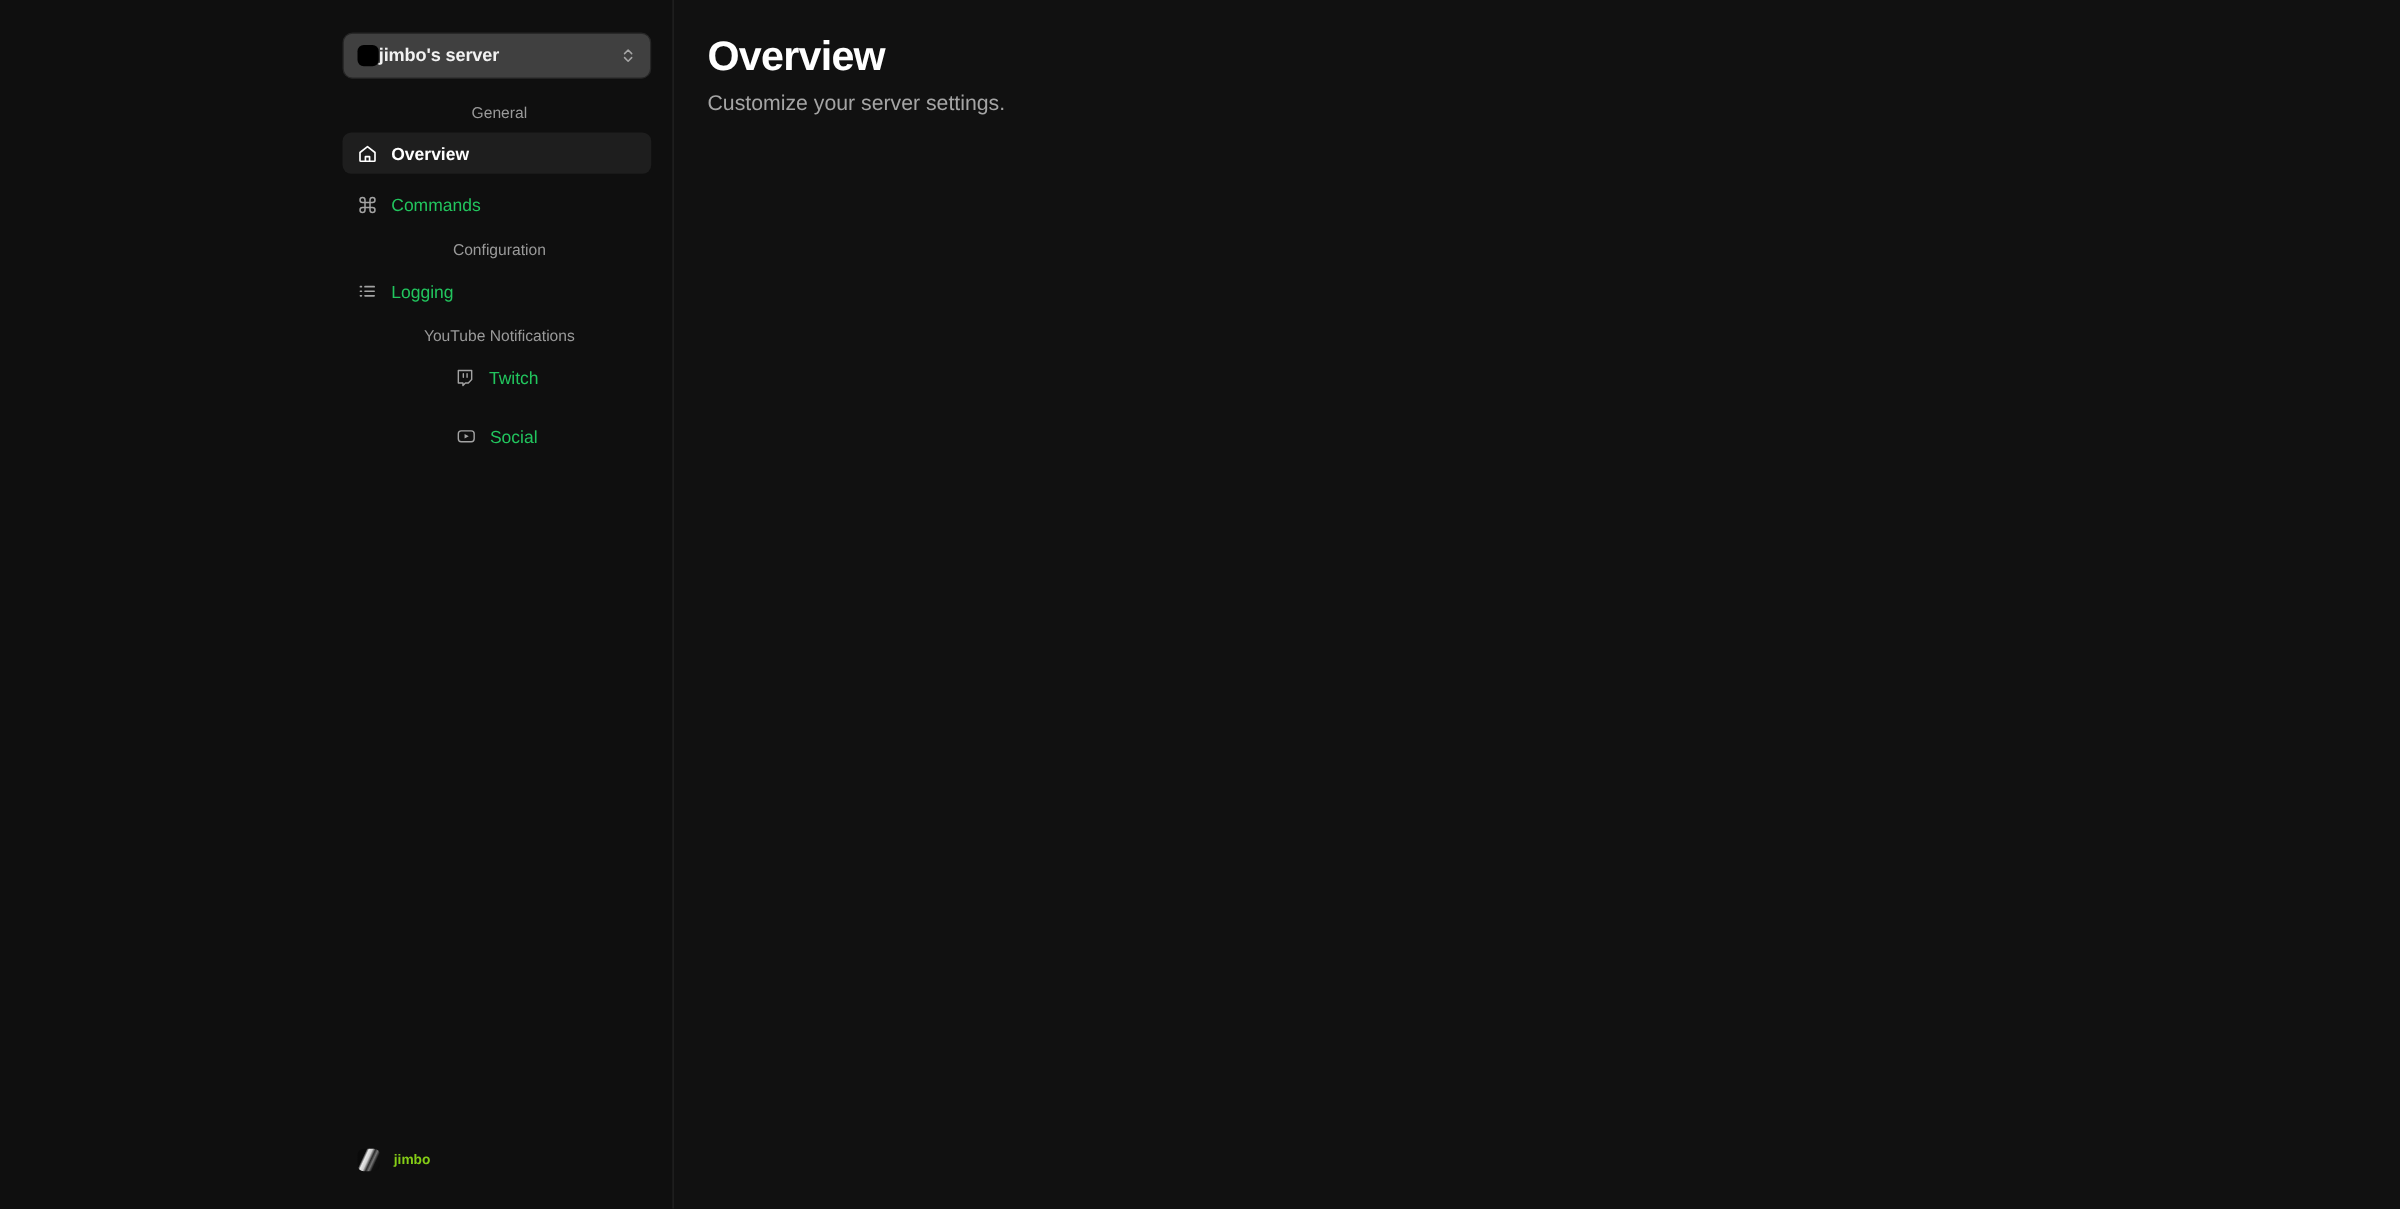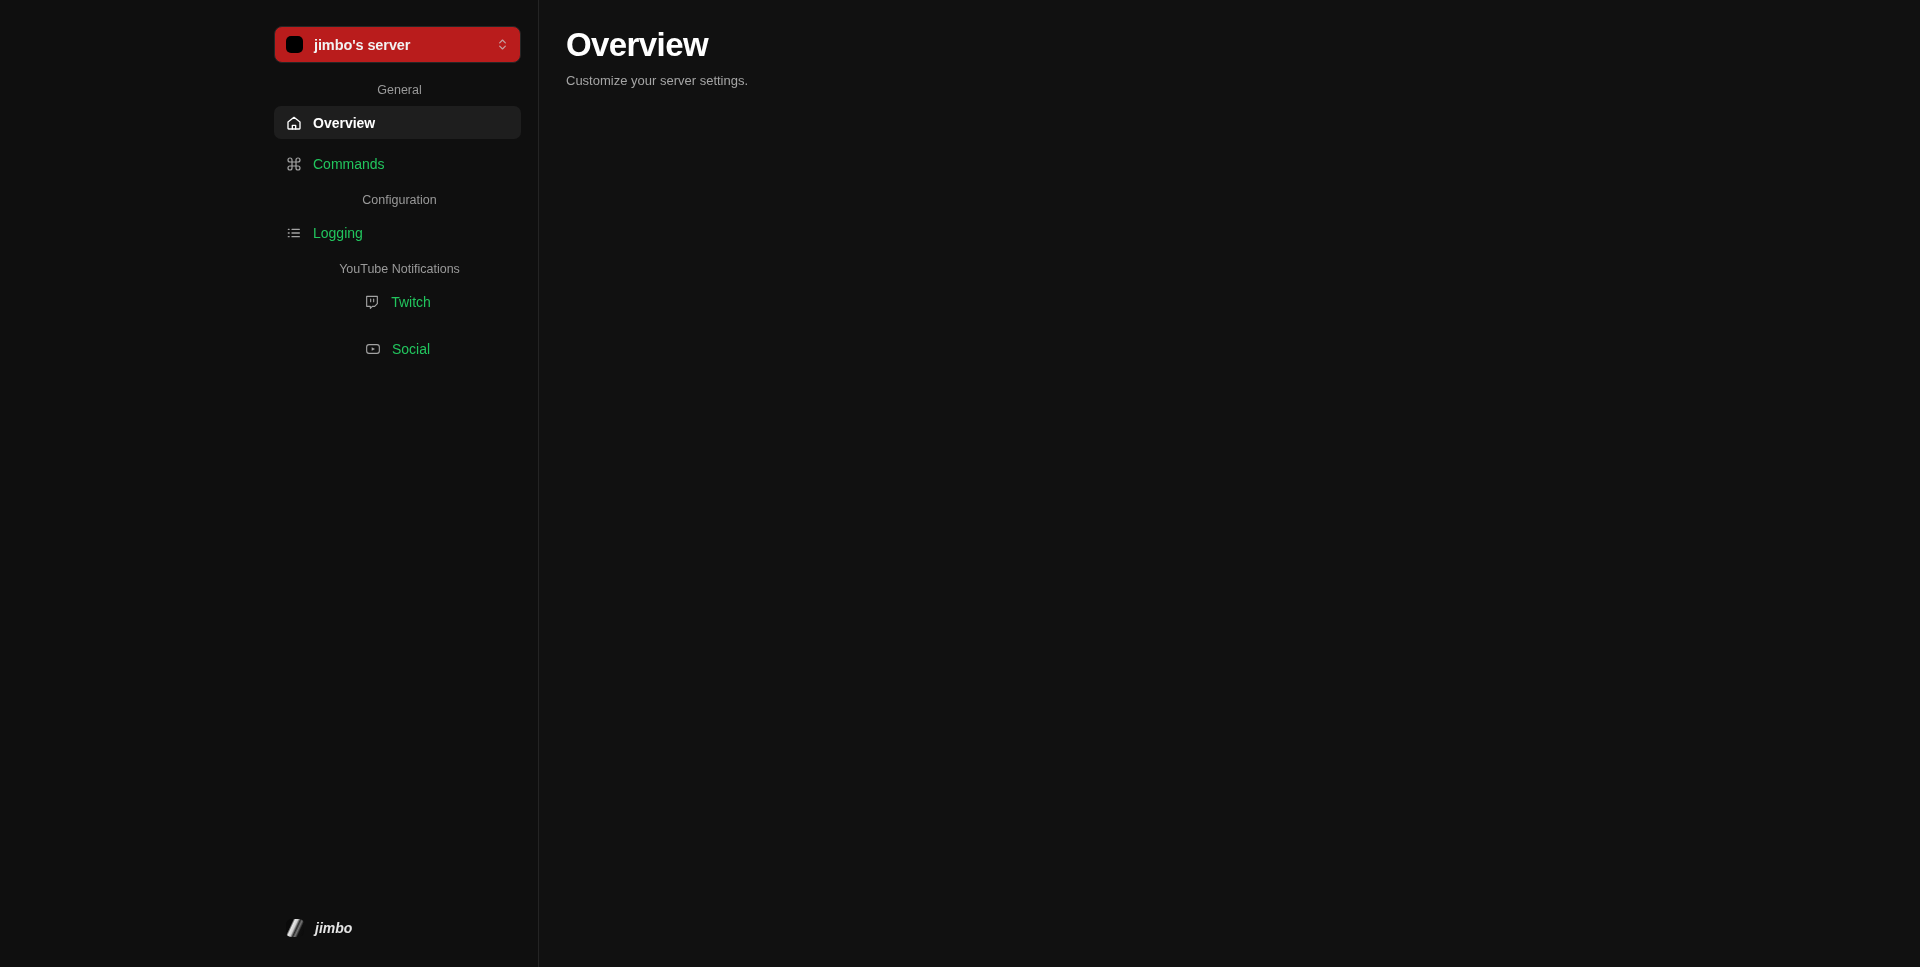--- a/index.html
+++ b/index.html
@@ -25,24 +25,23 @@
     padding-top:26px;
     display:flex; flex-direction:column;
     flex:1;
   }
 
   
   .server-select {
     height:37px;
     border:1px solid #262626;
     border-radius:8px;
-    background:#b91c1c;
+    background:#404040;
     display:flex; align-items:center;
     padding:0 11px 0 11px;
-    gap:11px;
     cursor:pointer;
   }
   .server-avatar {
     width:17px; height:17px;
     border-radius:5px;
     background:#000000;
     flex:0 0 auto;
   }
   .server-name {
     flex:1;
@@ -104,43 +103,42 @@
     cursor:pointer;
   }
   .user-avatar {
     width:18px; height:18px;
     border-radius:5px;
     flex:0 0 auto;
     background:
       linear-gradient(115deg,#0a0a0a 0%,#0a0a0a 28%,#e8e8e8 36%,#cfcfcf 46%,#2a2a2a 56%,#777 64%,#101010 74%,#0a0a0a 100%);
   }
   .user-name {
-    color:#e5e5e5;
-    font-size:14px;
-    font-weight:700;
-    white-space:nowrap;
-    font-style:italic;
+    color:#84cc16;
+    font-size:11px;
+    font-weight:700;
+    white-space:nowrap;
   }
 
   
   .main {
     flex:1; height:967px;
     background:#111111;
     padding:26px 0 0 27px;
   }
   .page-title {
     color:#ffffff;
     font-size:33px;
     font-weight:700;
     letter-spacing:-0.6px;
     line-height:1.15;
   }
   .page-subtitle {
     color:#a5a5a5;
-    font-size:13px;
+    font-size:17px;
     font-weight:400;
     margin-top:9px;
   }
 </style>
 </head>
 <body>
 
 <div class="app">
 
   <aside class="sidebar">

